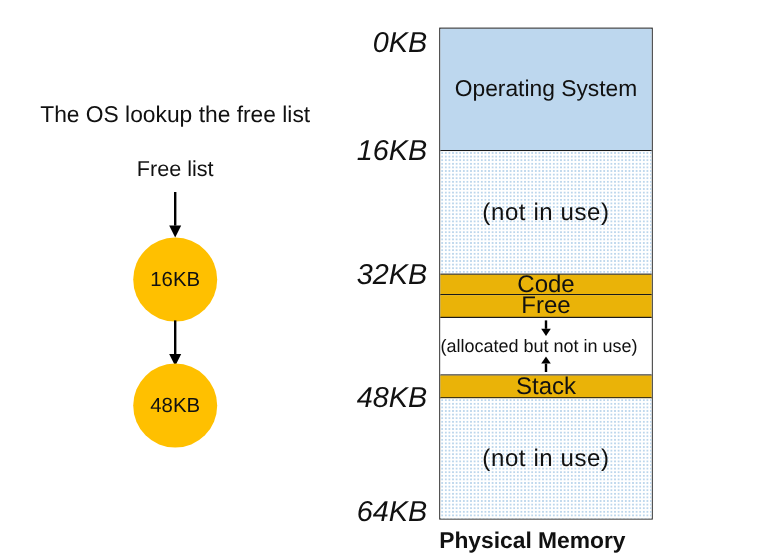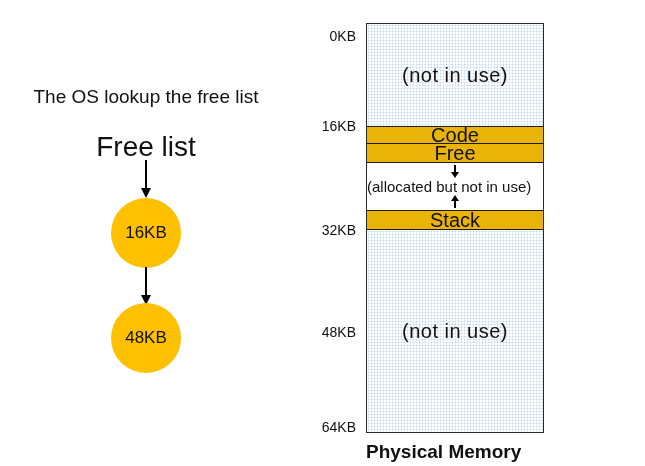--- a/index.html
+++ b/index.html
@@ -19,21 +19,21 @@
     left: 16px; top: 86px; width: 260px;
     text-align: center;
     font-size: 19px;
     color: #111;
     white-space: nowrap;
   }
   .freelist-label {
     position: absolute;
     left: 71px; top: 131px; width: 150px;
     text-align: center;
-    font-size: 28px;
+    font-size: 18px;
     white-space: nowrap;
   }
   .v-arrow { position: absolute; width: 12px; }
   .v-arrow .shaft { width: 2px; background: var(--line, #000); margin: 0 auto; }
   .v-arrow .head {
     width: 0; height: 0; margin: 0 auto;
     border-left: 5px solid transparent;
     border-right: 5px solid transparent;
     border-top: 10px solid var(--line, #000);
   }
@@ -105,23 +105,24 @@
     border-left: 4px solid transparent; border-right: 4px solid transparent;
     border-bottom: 6px solid var(--line, #000);
   }
   .mini-down { top: 2px; }
   .mini-up { bottom: 2px; }
 
   .addr {
     position: absolute;
     right: 289px;
     transform: translateY(-50%);
-    font-size: 14px;
-    white-space: nowrap;
-    color: #111;
+    font-size: 24px;
+    white-space: nowrap;
+    color: #111;
+    font-style: italic;
   }
   .addr-0 { top: 36px; }
   .addr-1 { top: 126px; }
   .addr-2 { top: 230px; }
   .addr-3 { top: 332px; }
   .addr-4 { top: 427px; }
 
   .mem-caption {
     position: absolute;
     left: 366px; top: 441px; width: 178px;
@@ -157,20 +158,23 @@
     <span>48KB</span>
   </div>
 
   <div class="addr addr-0">0KB</div>
   <div class="addr addr-1">16KB</div>
   <div class="addr addr-2">32KB</div>
   <div class="addr addr-3">48KB</div>
   <div class="addr addr-4">64KB</div>
 
   <div class="membox">
+    <div class="seg seg-os seg-line">
+      <span>Operating System</span>
+    </div>
     <div class="seg seg-free seg-free-upper seg-line">
       <span>(not in use)</span>
     </div>
     <div class="seg seg-thin seg-code seg-line">
       <span>Code</span>
     </div>
     <div class="seg seg-thin seg-heap seg-line">
       <span>Free</span>
     </div>
     <div class="seg seg-alloc seg-line">

